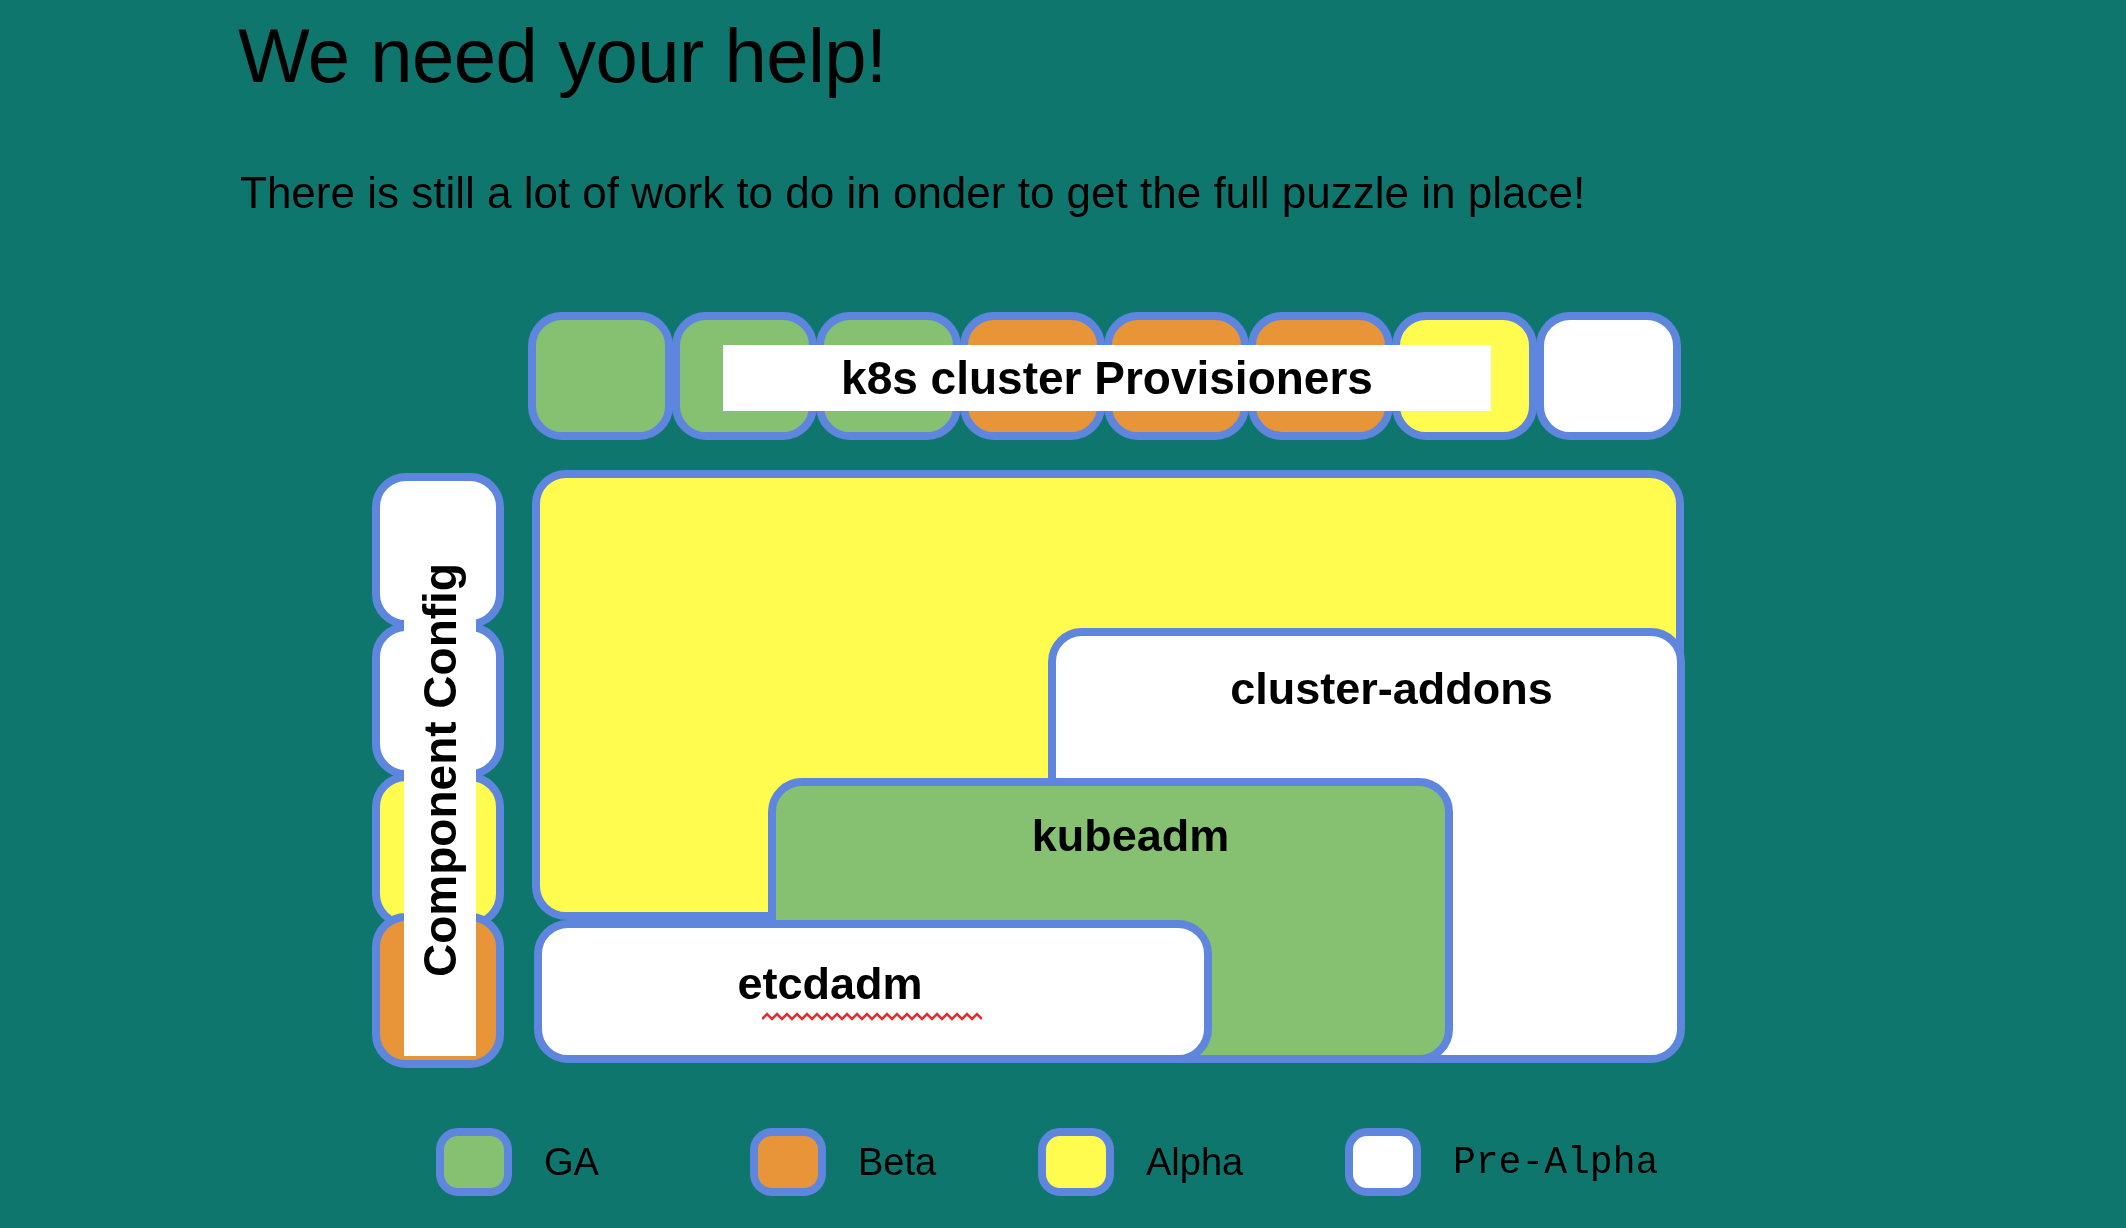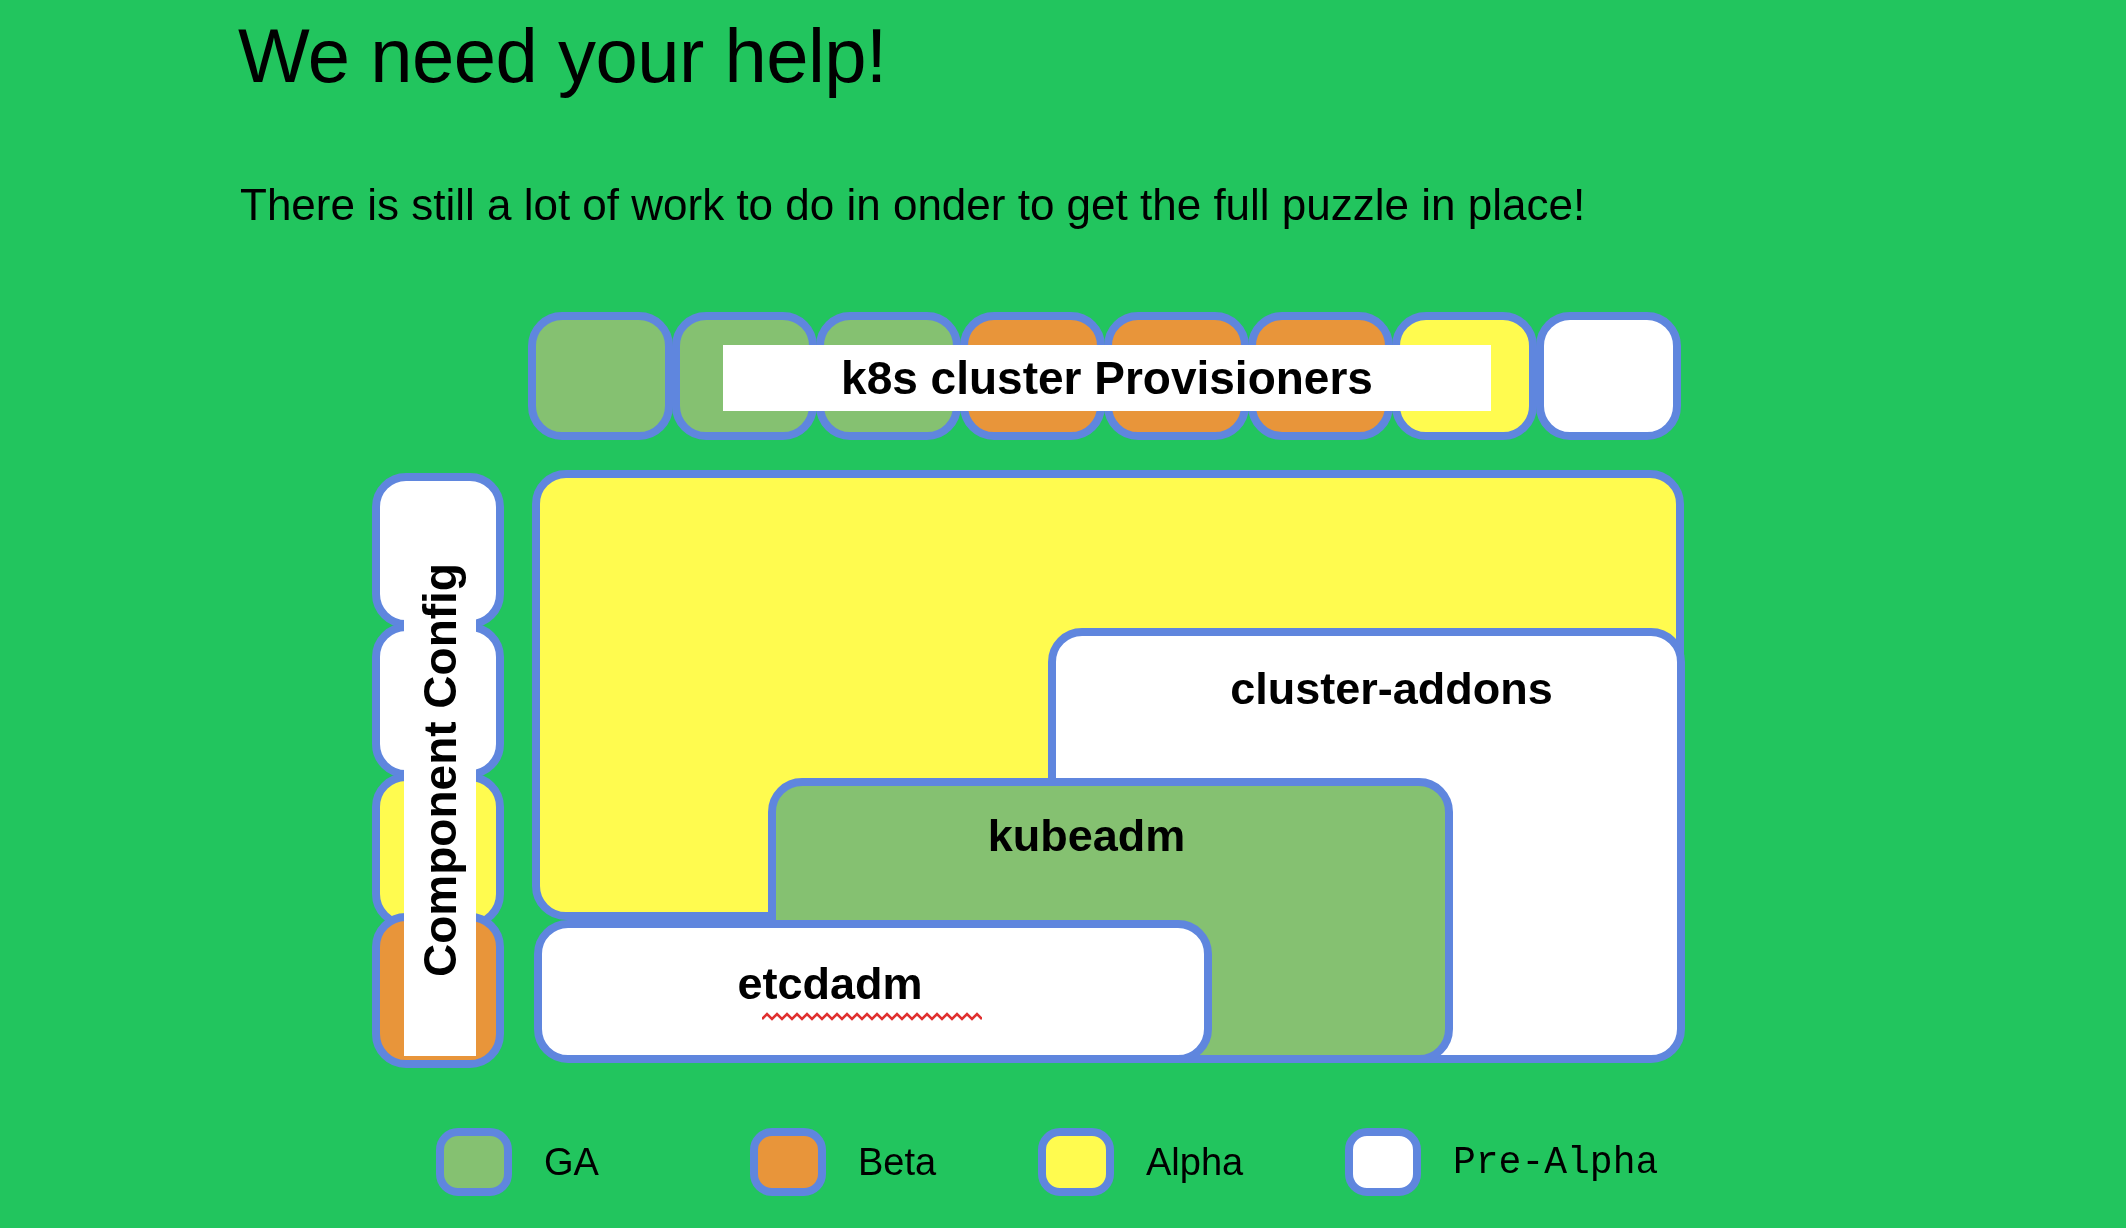--- a/index.html
+++ b/index.html
@@ -9,40 +9,40 @@
     height: 1228px;
     background: #ffffff;
     font-family: "Liberation Sans", sans-serif;
     overflow: hidden;
   }
 
   #slide {
     position: relative;
     width: 2126px;
     height: 1228px;
-    background: #22c55e;
+    background: #0f766e;
   }
 
   
   #slide-title {
     position: absolute;
     left: 238px;
     top: 14px;
     font-size: 76px;
     line-height: 1.1;
     font-weight: 400;
     color: #000000;
     white-space: nowrap;
     letter-spacing: -0.5px;
   }
 
   #slide-subtitle {
     position: absolute;
     left: 240px;
-    top: 180px;
+    top: 168px;
     font-size: 44px;
     line-height: 1.15;
     font-weight: 400;
     color: #000000;
     white-space: nowrap;
   }
 
   
   .pbox {
     position: absolute;
@@ -108,21 +108,21 @@
   }
 
   
   #box-cluster-api      { left: 532px;  top: 470px;  width: 1152px; height: 450px; z-index: 10; }
   #box-cluster-addons   { left: 1048px; top: 628px;  width: 637px;  height: 435px; z-index: 20; }
   #box-kubeadm          { left: 768px;  top: 778px;  width: 685px;  height: 285px; z-index: 30; }
   #box-etcdadm          { left: 534px;  top: 920px;  width: 678px;  height: 143px; z-index: 35; }
 
   #label-cluster-api    { left: 532px;  top: 505px;  width: 1152px; }
   #label-cluster-addons { left: 1048px; top: 663px;  width: 687px;  }
-  #label-kubeadm        { left: 744px;  top: 810px;  width: 685px;  }
+  #label-kubeadm        { left: 788px;  top: 810px;  width: 685px;  }
   #label-etcdadm        { left: 534px;  top: 958px;  width: 592px;  }
 
   .pbox-label.lvl { z-index: 38; }
 
   
   #etcdadm-squiggle {
     position: absolute;
     left: 762px;
     top: 1012px;
     width: 220px;

